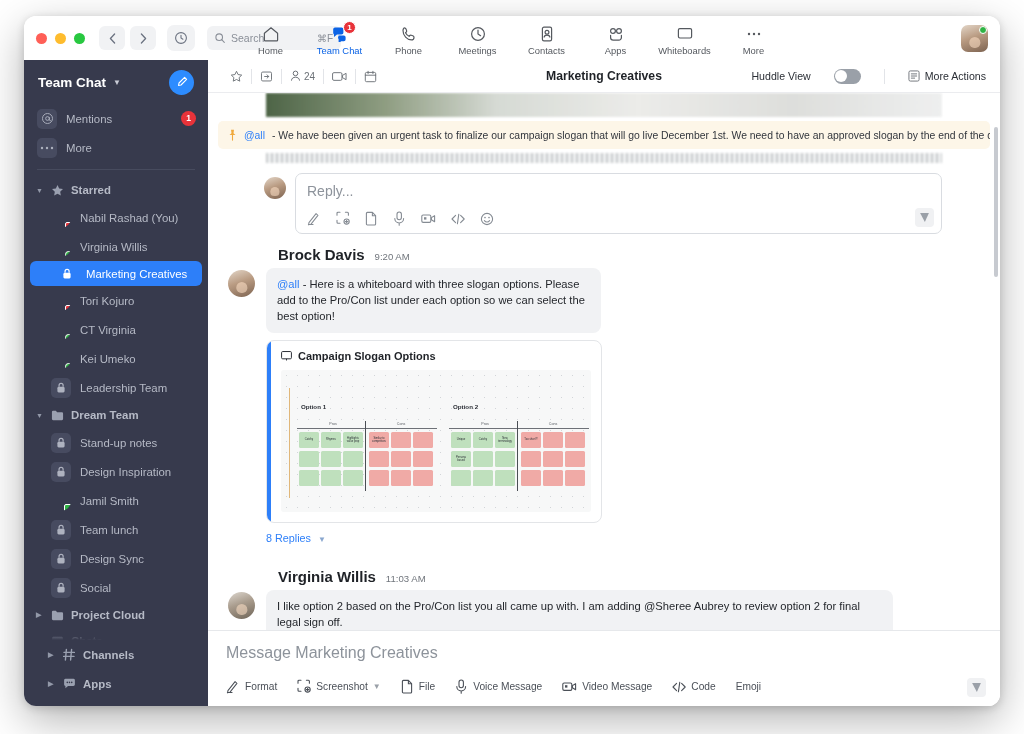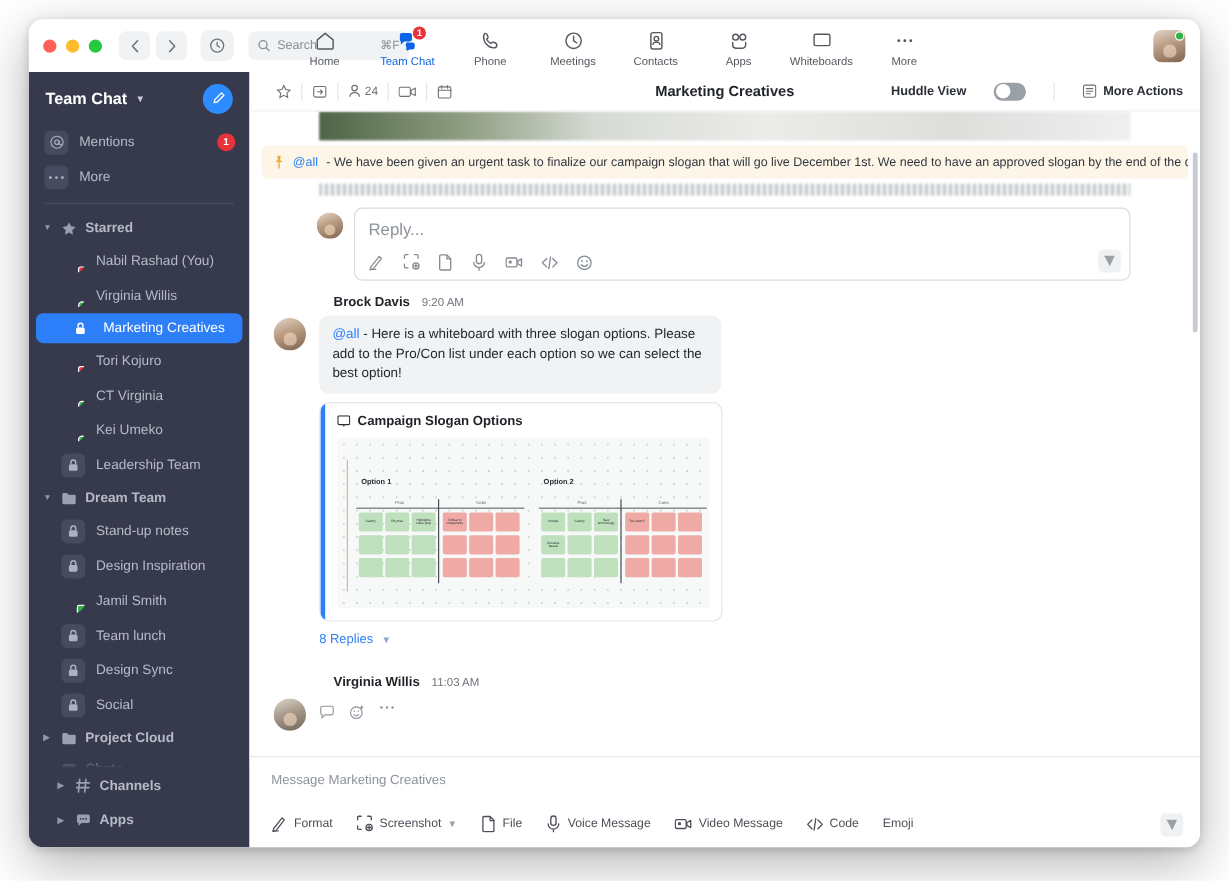--- a/index.html
+++ b/index.html
@@ -141,21 +141,21 @@
     padding: 0 14px; border-bottom: 1px solid #ebecef; gap: 0;
     position: relative; background: #fff;
   }
   .ch-ic { color: #6b7076; display: flex; align-items: center; gap: 3px;
     font-size: 10px; padding: 0 8px; }
   .ch-sep { width: 1px; height: 15px; background: #e2e4e8; }
   .ch-title {
     position: absolute; left: 0; right: 0; text-align: center;
     font-size: 12.2px; font-weight: bold; color: #1f2227; pointer-events: none;
   }
-  .ch-right { margin-left: auto; display: flex; align-items: center; gap: 23px; z-index:2;font-weight:bold;}
+  .ch-right { margin-left: auto; display: flex; align-items: center; gap: 23px; z-index:2;}
   .huddle-label { font-size: 10.6px; color: #2b2f36; }
   .toggle {
     width: 27px; height: 15px; border-radius: 8px; background: #9aa0a8;
     position: relative;
   }
   .toggle .knob {
     position: absolute; left: 1.5px; top: 1.5px; width: 12px; height: 12px;
     border-radius: 50%; background: #fff;
   }
   .more-actions { font-size: 10.6px; color: #2b2f36; display: flex; align-items: center; gap: 5px; }
@@ -190,21 +190,21 @@
   .reply-ph { font-size: 14px; color: #8d939b; }
   .reply-tools { display: flex; gap: 15px; margin-top: 12px; color: #858b93; align-items: center; }
   .send-btn {
     position: absolute; right: 7px; bottom: 6px; width: 19px; height: 19px;
     border-radius: 4px; background: #f0f1f3; display:flex; align-items:center; justify-content:center;
     color: #9aa0a8;
   }
 
   .msg-block { padding: 12px 20px 0 20px; }
   .msg-meta { font-size: 10.2px; color: #4b5058; margin-left: 50px; }
-  .msg-meta b { color: #1f2227; font-size: 11px; }
+  .msg-meta b { color: #1f2227; font-size: 15px; }
   .msg-meta .time { color: #70757c; margin-left: 7px; font-size: 9.6px; }
   .msg-row { display: flex; gap: 11px; margin-top: 5px; }
   .msg-av { width: 27px; height: 27px; border-radius: 50%; overflow: hidden; flex: 0 0 27px; margin-top: 2px; }
   .bubble {
     background: #f1f2f4; border-radius: 8px; padding: 8px 11px;
     font-size: 11.2px; line-height: 1.45; color: #24272c; max-width: 335px;
   }
   .bubble .mention { color: #2d7ff9; }
   .bubble.wide { max-width: 627px; }
 
@@ -234,21 +234,21 @@
   .note.g { background: #bfe0bd; }
   .note.r { background: #f0aaa6; }
 
   .replies-link { margin: 9px 0 0 50px; font-size: 10.8px; color: #2d7ff9; }
   .replies-link .cv { color: #8aa7cf; font-size: 8px; margin-left: 4px; }
 
   .react-row { display: flex; gap: 12px; margin: 7px 0 0 50px; color: #8d939b; }
 
   
   .composer { flex: 0 0 auto; border-top: 1px solid #e6e8eb; background: #fff; }
-  .composer-input { padding: 13px 18px 0; font-size: 11px; color: #8d939b; height: 44px; }
+  .composer-input { padding: 13px 18px 0; font-size: 16px; color: #8d939b; height: 44px; }
   .composer-tools {
     display: flex; align-items: center; gap: 20px; padding: 4px 18px 12px;
     color: #4b5058; font-size: 10.2px; position: relative;
   }
   .ct { display: flex; align-items: center; gap: 5px; }
   .ct .cv { color: #9aa0a8; font-size: 8px; }
   .composer-send {
     position: absolute; right: 14px; bottom: 9px; width: 19px; height: 19px;
     border-radius: 4px; background: #f0f1f3; display:flex; align-items:center; justify-content:center;
     color: #9aa0a8;
@@ -815,20 +815,23 @@
         <div class="msg-block" style="padding-top:24px;">
           <div class="msg-meta">
             <b>Virginia Willis</b>
             <span class="time">11:03 AM</span>
           </div>
           <div class="msg-row">
             <div class="msg-av">
                   <div class="face f5"></div>
                 </div>
             <div style="min-width:0;">
+              <div class="bubble wide">
+                <span>I like option 2 based on the Pro/Con list you all came up with. I am adding @Sheree Aubrey to review option 2 for final legal sign off.</span>
+              </div>
               <div class="react-row" style="margin-left:0;">
                 <span>
                   <svg width="13" height="13" viewBox="0 0 14 14">
                         <path d="M1.4 3.2a1.6 1.6 0 011.6-1.6h8a1.6 1.6 0 011.6 1.6v4.6a1.6 1.6 0 01-1.6 1.6H5.2L2.6 12V9.4A1.6 1.6 0 011.4 7.8z" fill="none" stroke="#8d939b" stroke-width="1"></path>
                       </svg>
                 </span>
                 <span>
                   <svg width="13" height="13" viewBox="0 0 14 14">
                         <circle cx="6.4" cy="7.4" r="5.2" fill="none" stroke="#8d939b" stroke-width="1"></circle>
                         <circle cx="4.6" cy="6.2" r="0.7" fill="#8d939b"></circle>

